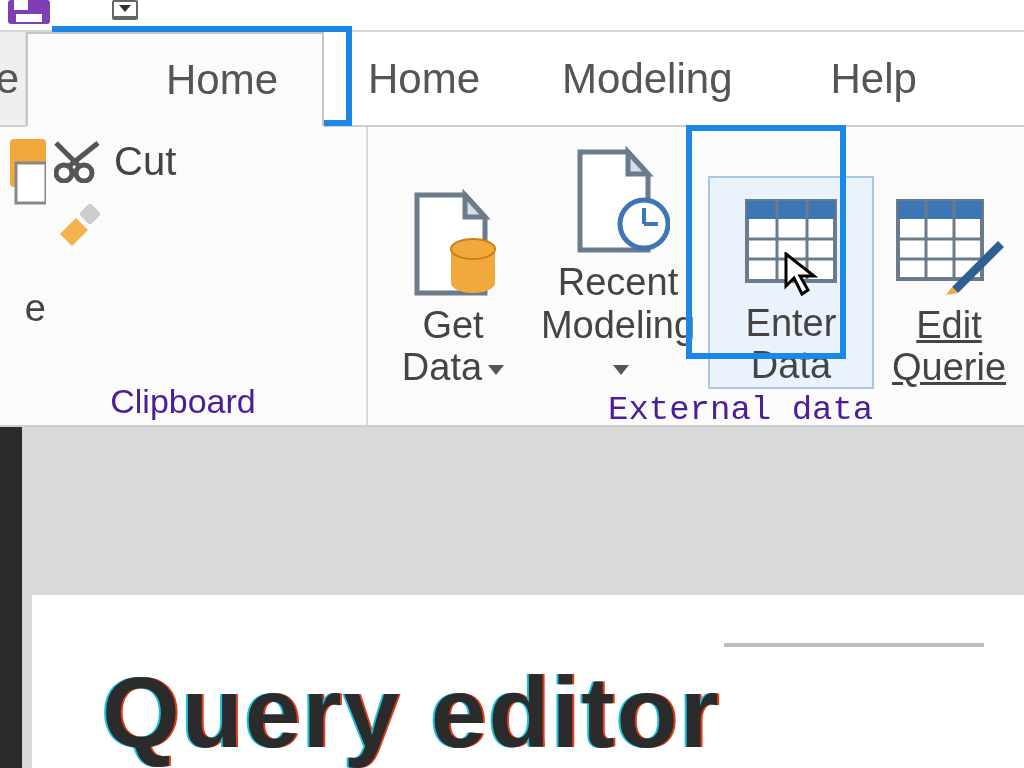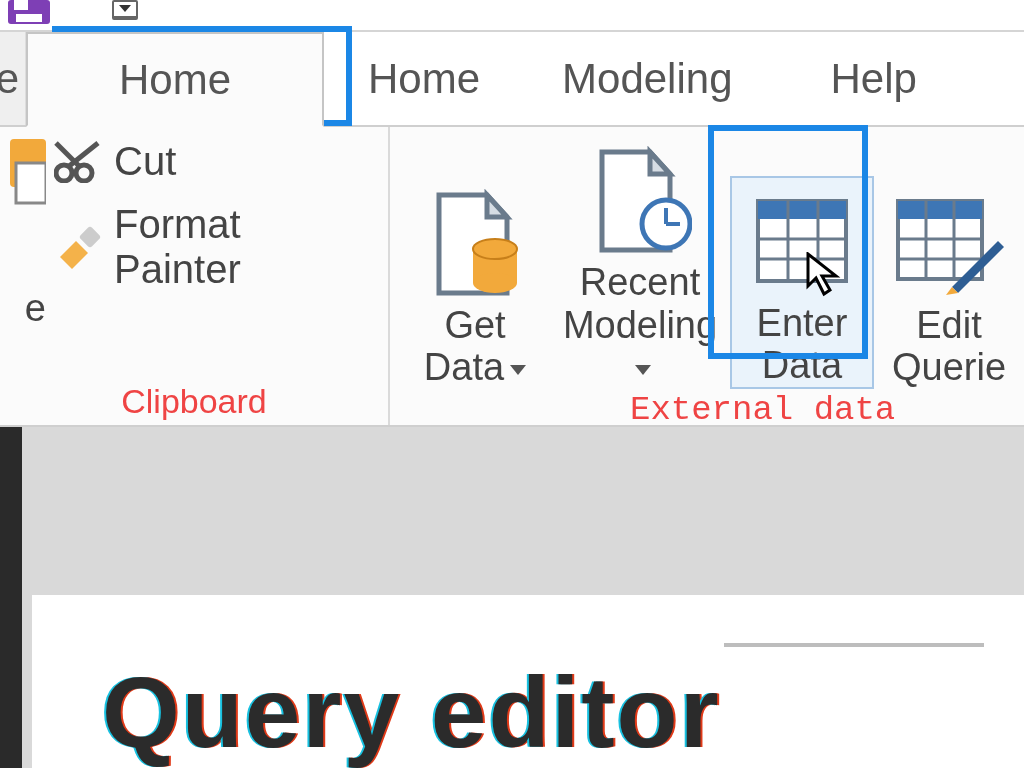--- a/index.html
+++ b/index.html
@@ -45,21 +45,21 @@
   .file-tab-sliver{
     width: 26px;
     background: #efefef;
     border-right: 1px solid #ddd;
     display:flex; align-items:center; justify-content:flex-end;
     font-size: 42px; color:#555; padding-right:6px;
   }
   .tab {
     display: flex;
     align-items: center;
-    justify-content: center;
+    justify-content: flex-end;
     padding: 0 44px;
     font-size: 42px;
     color: #555;
     position: relative;
   }
   .tab.active {
     background: #fbfbfb;
     border: 2px solid #c5c5c5;
     border-bottom: 2px solid #fbfbfb;
     margin-bottom: -2px;
@@ -83,21 +83,21 @@
     display: flex;
     flex-direction: column;
     justify-content: space-between;
     padding: 6px 10px 4px 10px;
     border-right: 2px solid #dadada;
     position: relative;
   }
   .group-label {
     text-align: center;
     font-size: 34px;
-    color: #ef4444;
+    color: #4c1d95;
     padding-top: 2px;
   }
 
   
   .clipboard-top {
     display: flex;
     align-items: flex-start;
     gap: 8px;
   }
   .paste-sliver {
@@ -233,21 +233,20 @@
           </span>
           <span>Cut</span>
         </div>
         <div class="clip-item">
           <span class="clip-icon">
             <svg width="48" height="44" viewBox="0 0 48 44">
               <polygon points="6,32 22,16 34,28 18,44" fill="#f4b24a"></polygon>
               <rect x="28" y="4" width="16" height="16" rx="3" fill="#ccc" transform="rotate(45 36 12)"></rect>
             </svg>
           </span>
-          <span>Format Painter</span>
         </div>
       </div>
     </div>
     <div class="group-label">Clipboard</div>
   </div>
 
   <div class="ribbon-group" style="flex:1; border-right:none;">
     <div class="ext-row">
 
       <div class="big-btn">
@@ -276,42 +275,42 @@
             <line x1="78" y1="78" x2="78" y2="62" stroke="#3e76b5" stroke-width="4"></line>
             <line x1="78" y1="78" x2="92" y2="78" stroke="#3e76b5" stroke-width="4"></line>
           </svg>
         </div>
         <div class="btn-lines">
           <span>Recent</span>
           <span><span>Modeling</span><span class="dd-caret"></span></span>
         </div>
       </div>
 
-      <div class="big-btn hovered" style="width:144px;">
+      <div class="big-btn hovered" style="width:166px;">
         <div class="icon-slot">
           <svg width="100" height="96" viewBox="0 0 100 96">
             <rect x="6" y="6" width="88" height="80" fill="#fff" stroke="#6a7b8c" stroke-width="4"></rect>
             <rect x="6" y="6" width="88" height="18" fill="#3e76b5"></rect>
             <line x1="6" y1="44" x2="94" y2="44" stroke="#6a7b8c" stroke-width="3"></line>
             <line x1="6" y1="64" x2="94" y2="64" stroke="#6a7b8c" stroke-width="3"></line>
             <line x1="36" y1="6" x2="36" y2="86" stroke="#6a7b8c" stroke-width="3"></line>
             <line x1="66" y1="6" x2="66" y2="86" stroke="#6a7b8c" stroke-width="3"></line>
           </svg>
         </div>
         <div class="btn-lines">
           <span>Enter</span>
           <span>Data</span>
         </div>
 
         <svg class="cursor" style="left:74px; top:74px;" viewBox="0 0 40 46">
           <polygon points="2,2 2,34 10,26 18,42 24,38 16,24 30,24" fill="#fff" stroke="#000" stroke-width="3"></polygon>
         </svg>
       </div>
 
-      <div class="big-btn" style="width:130px;">
+      <div class="big-btn" style="width:130px;text-decoration:underline;">
         <div class="icon-slot">
           <svg width="110" height="100" viewBox="0 0 110 100">
             <rect x="4" y="6" width="84" height="78" fill="#fff" stroke="#6a7b8c" stroke-width="4"></rect>
             <rect x="4" y="6" width="84" height="18" fill="#3e76b5"></rect>
             <line x1="4" y1="44" x2="88" y2="44" stroke="#6a7b8c" stroke-width="3"></line>
             <line x1="4" y1="64" x2="88" y2="64" stroke="#6a7b8c" stroke-width="3"></line>
             <line x1="32" y1="6" x2="32" y2="84" stroke="#6a7b8c" stroke-width="3"></line>
             <line x1="60" y1="6" x2="60" y2="84" stroke="#6a7b8c" stroke-width="3"></line>
             <polygon points="58,92 104,46 110,52 64,98" fill="#2e5e94"></polygon>
             <polygon points="52,100 58,92 64,98" fill="#f2a93b"></polygon>

